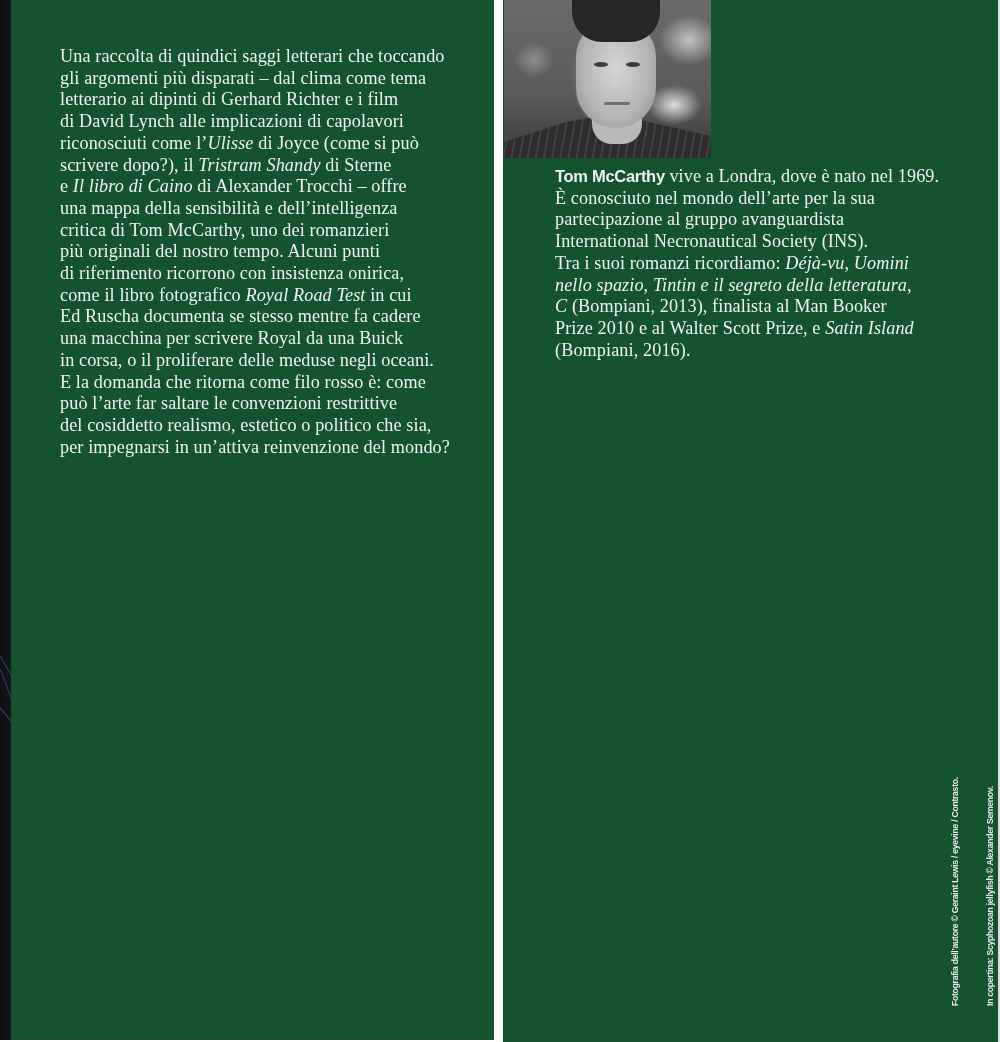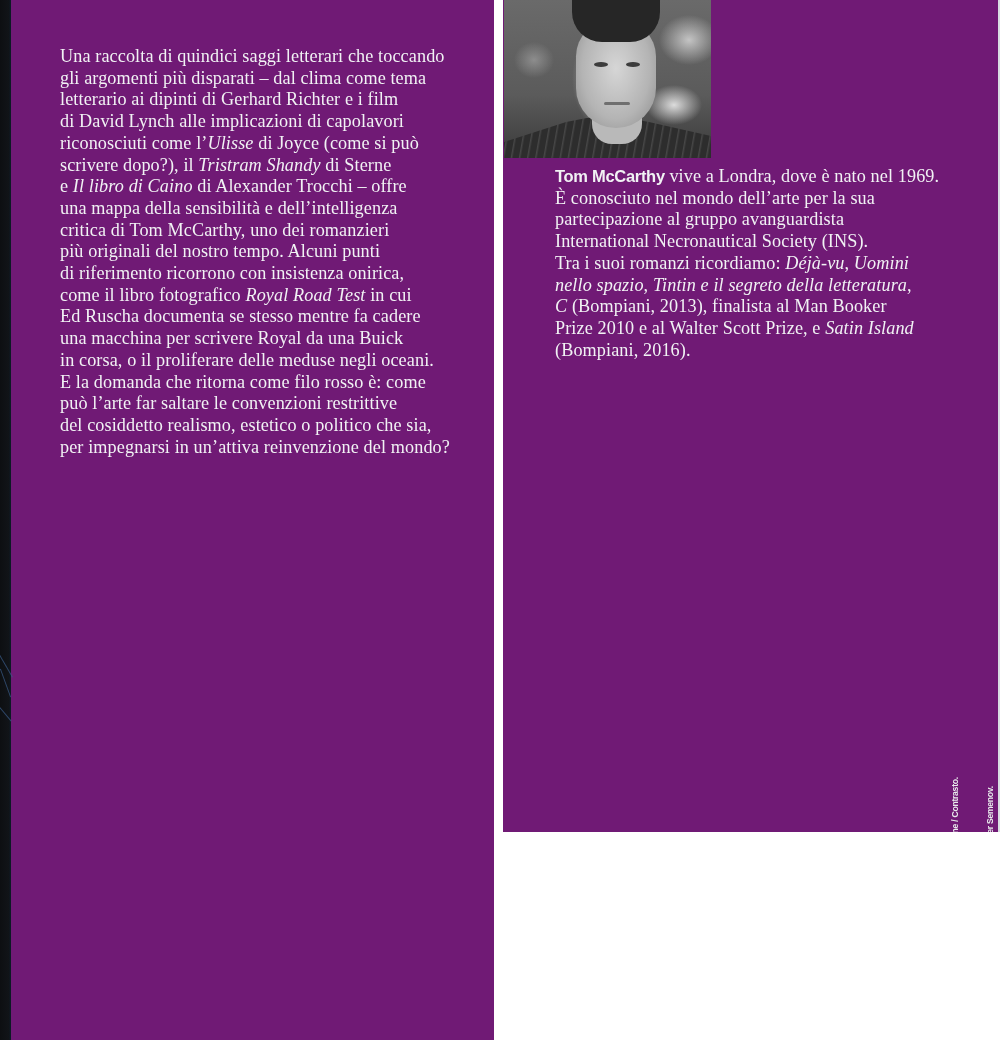--- a/index.html
+++ b/index.html
@@ -9,34 +9,34 @@
       height: 1042px;
       overflow: hidden;
       background: #ffffff;
     }
     body {
       position: relative;
       font-family: "Liberation Serif", "DejaVu Serif", serif;
     }
     .page {
       position: absolute;
-      background: #701a75;
+      background: #14532d;
       overflow: hidden;
     }
     #left-flap {
       left: 0;
       top: 0;
       width: 494px;
       height: 1040px;
     }
     #right-flap {
       left: 503px;
       top: 0;
       width: 497px;
-      height: 832px;
+      height: 1042px;
     }
     .edge-strip {
       position: absolute;
       left: 0;
       top: 0;
       width: 11px;
       height: 1040px;
       background: linear-gradient(90deg, #0d0f12 0%, #111418 80%, #0c1b28 100%);
     }
     .tendril {

